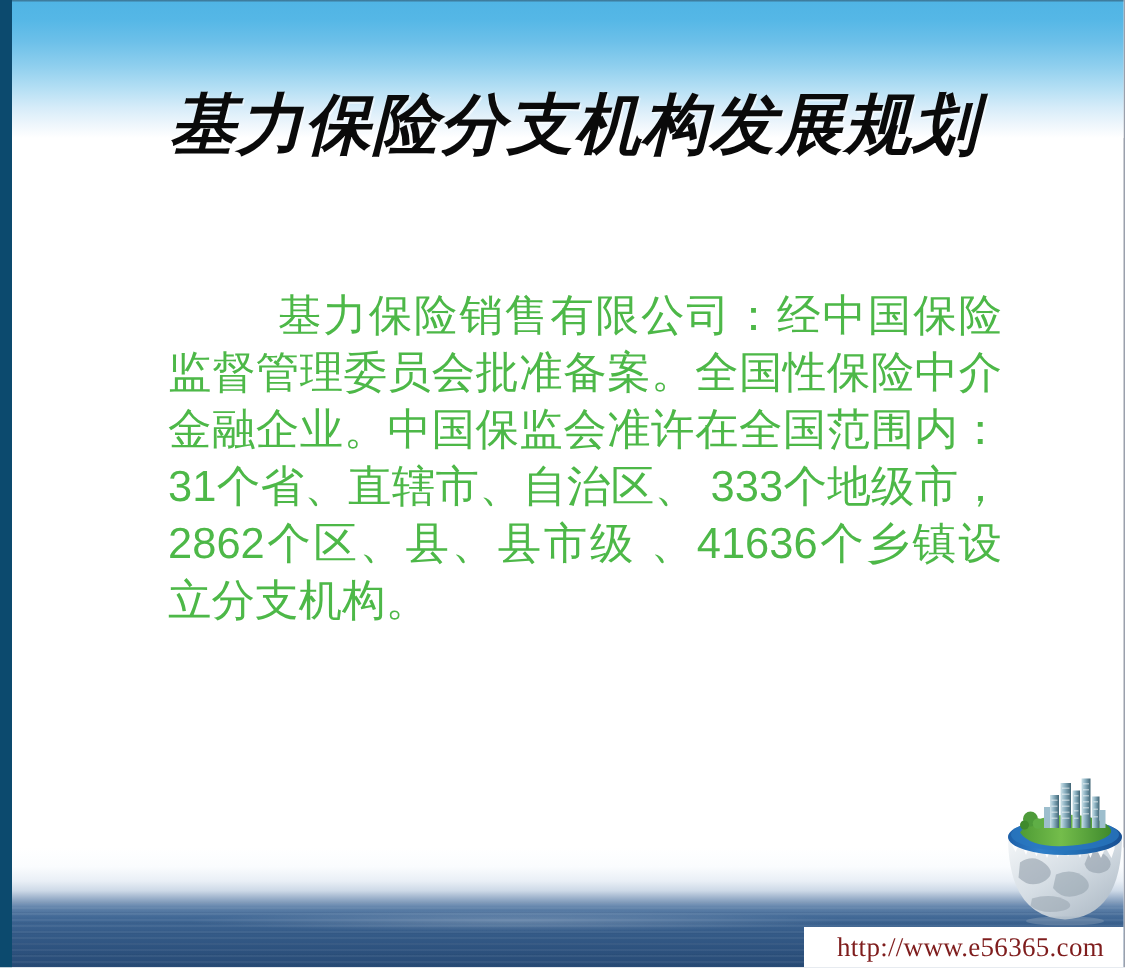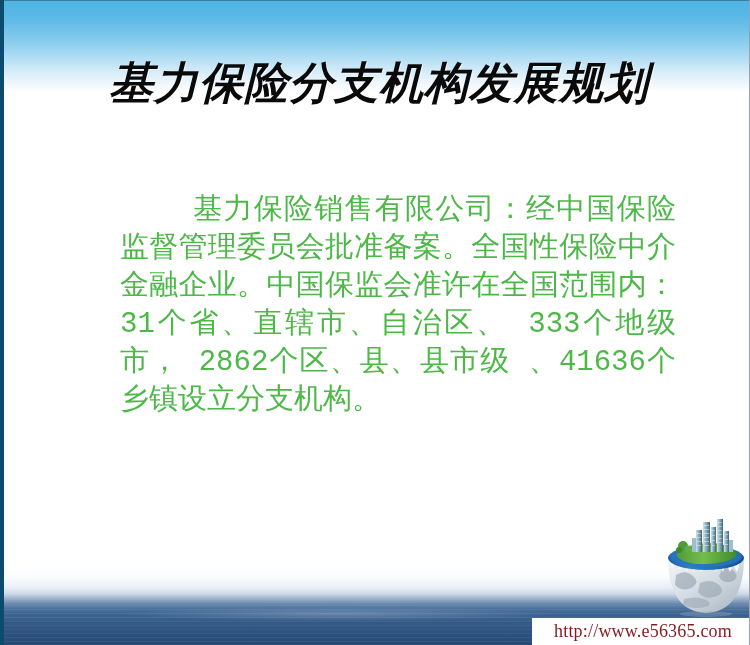--- a/index.html
+++ b/index.html
@@ -11,21 +11,21 @@
     font-family: "Liberation Sans", sans-serif;
   }
 
   #slide {
     position: relative;
     width: 750px;
     height: 645px;
     overflow: hidden;
     background: #ffffff;
     box-sizing: border-box;
-    border-left: 4px solid #0c4a6e;
+    border-left: 8px solid #0c4a6e;
     border-right: 1px solid #9aa0ac;
   }
 
   
   .sky {
     position: absolute;
     left: 0; top: 0;
     width: 750px;
     height: 92px;
     background: linear-gradient(to bottom,
@@ -113,25 +113,25 @@
     letter-spacing: 1px;
     color: #0a0a0a;
     text-shadow: 1px 1px 0 rgba(255,255,255,0.55);
     white-space: nowrap;
     line-height: 1.1;
   }
 
   
   .body-text {
     position: absolute;
-    left: 116px;
+    left: 104px;
     top: 192px;
     width: 556px;
     color: #4db848;
-    font-family: Liberation Mono, monospace;
+    font-family: Liberation Sans, sans-serif;
     font-size: 29px;
     line-height: 38px;
     letter-spacing: 0px;
     text-align: justify;
     text-justify: inter-character;
     word-break: break-all;
   }
   .body-text .indent {
     display: inline-block;
     width: 72px;

